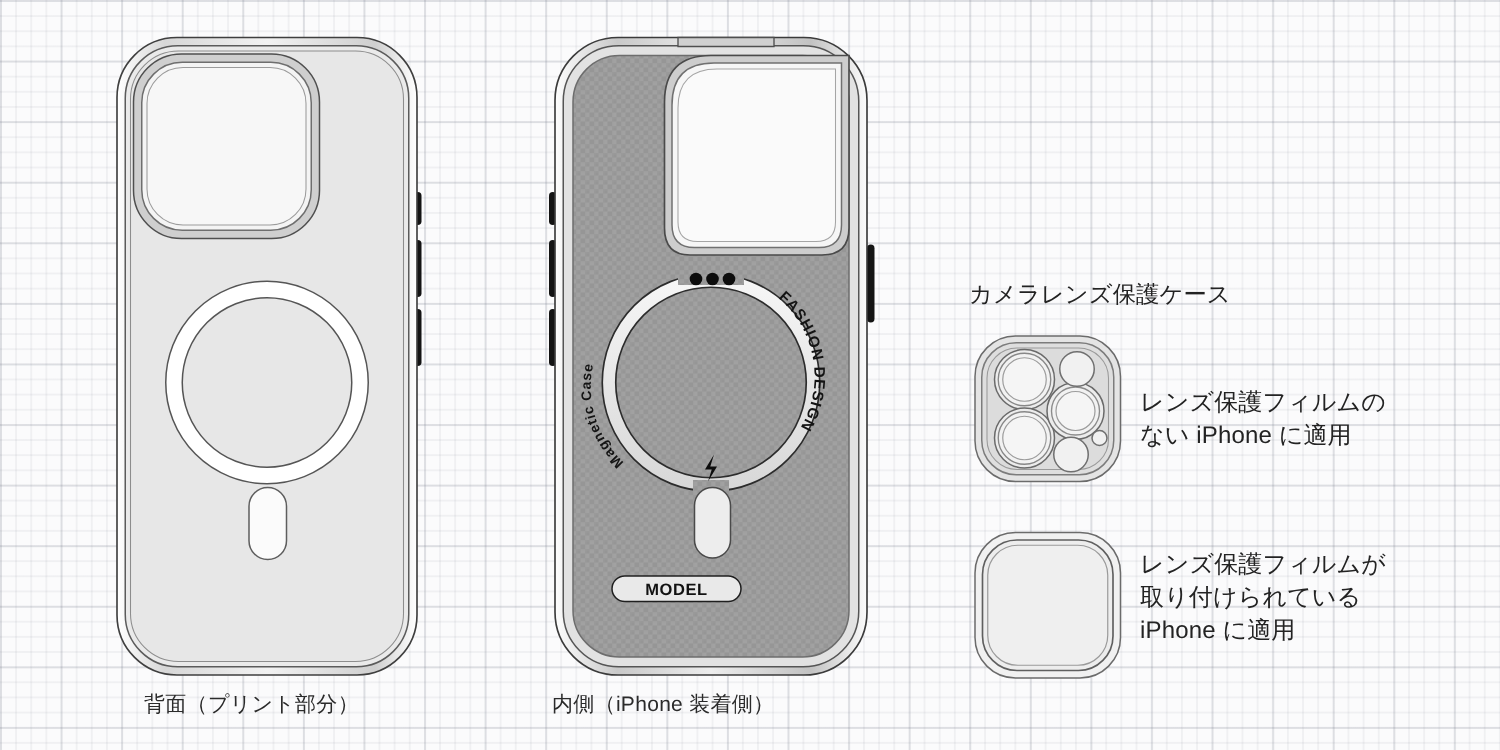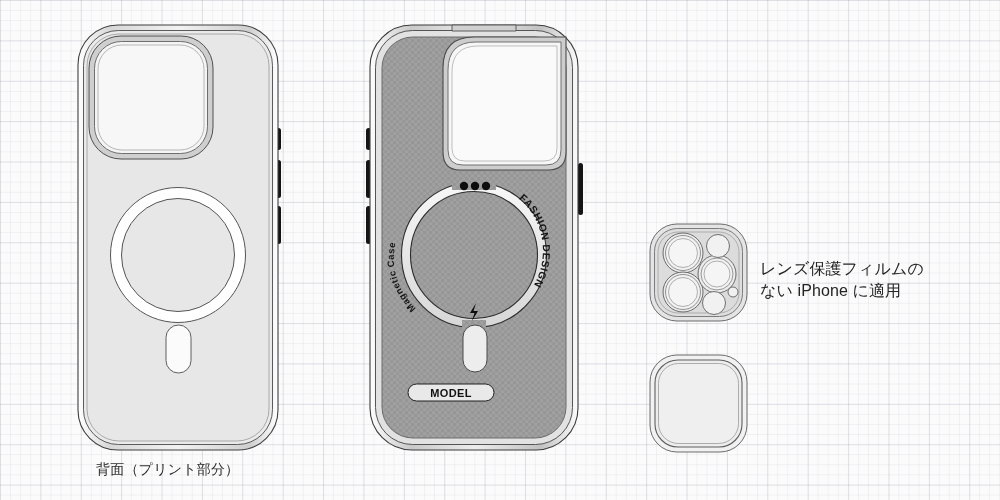--- a/index.html
+++ b/index.html
@@ -220,19 +220,24 @@
 
     <g>
       <rect x="650" y="355" width="97" height="97" rx="27" ry="27" fill="#f1f1f1" stroke="#6b6b6b" stroke-width="1"></rect>
       <rect x="655" y="360" width="87" height="87" rx="23" ry="23" fill="#ededed" stroke="#5f5f5f" stroke-width="1.1"></rect>
       <rect x="658.5" y="363.5" width="80" height="80" rx="20" ry="20" fill="#efefef" stroke="#9a9a9a" stroke-width="0.8"></rect>
     </g>
   </svg>
 
   <div class="cap" id="cap-back">背面（プリント部分）</div>
 
-
+  <div class="cap" id="cap-inner">内側（iPhone 装着側）</div>
+
+  <div class="txt title" id="lbl-heading">カメラレンズ保護ケース</div>
 
   <div class="txt" id="lbl-nofilm">レンズ保護フィルムの
 ない iPhone に適用</div>
 
+  <div class="txt" id="lbl-film">レンズ保護フィルムが
+取り付けられている
+iPhone に適用</div>
 
 </div>
 
 </body></html>

